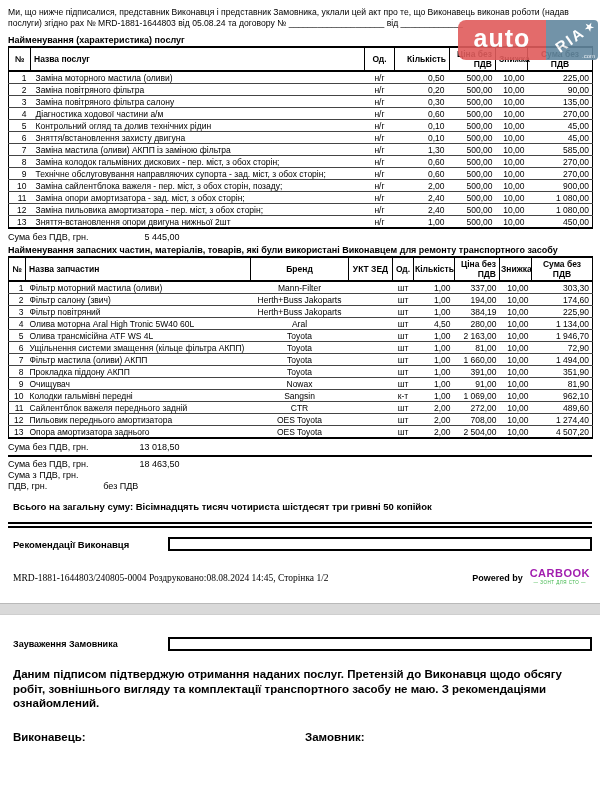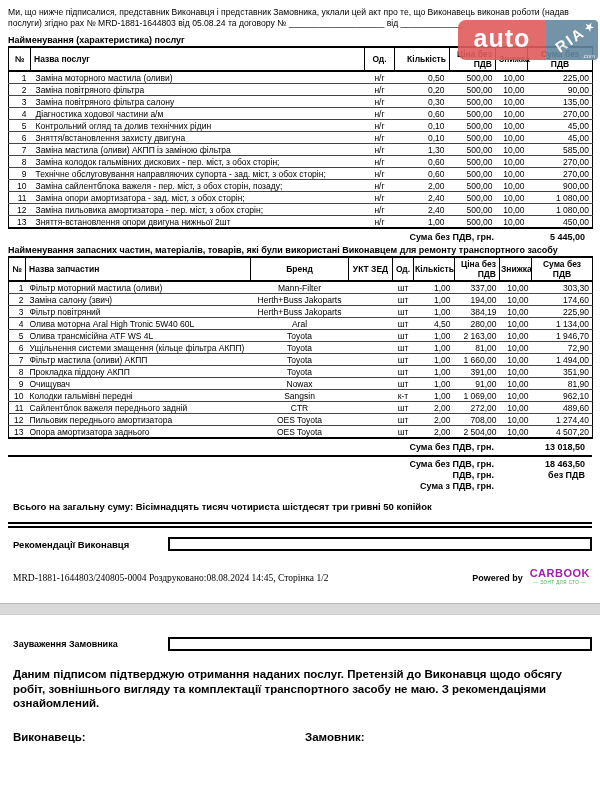--- a/index.html
+++ b/index.html
@@ -17,21 +17,21 @@
     transform:rotate(-35deg);letter-spacing:2px}
   .logo-ria .star{position:absolute;right:3px;top:0;color:#fff;font-size:12px;transform:rotate(25deg)}
   .logo-ria .com{position:absolute;right:3px;bottom:1px;color:#e9eff3;font-size:6px}
   .section-title{font-weight:bold;font-size:9px;margin-top:7px;margin-bottom:1px}
   table{border-collapse:collapse;width:584px;table-layout:fixed;font-size:8.5px;
     border-left:1px solid #000;border-right:1px solid #000;border-bottom:2px solid #000}
   th{border:1px solid #000;border-top:2px solid #000;border-bottom:2px solid #000;
     font-size:8.5px;font-weight:bold;padding:1px 3px;height:23px;vertical-align:middle;line-height:10px}
   td{border-bottom:1px solid #444;padding:.5px 2px;vertical-align:top;line-height:10px;height:11px}
   .ta-l{text-align:left}.ta-c{text-align:center}.ta-r{text-align:right}
-  .sumrow{display:flex;justify-content:flex-end;padding-right:7px;font-weight:bold;
+  .sumrow{display:flex;padding-right:7px;font-weight:normal;
     font-size:9px;width:584px;margin:3px 0 2px 0;line-height:11px}
   .sumrow .val{width:91px;text-align:right}
   .hr2{width:584px;border-top:2px solid #000;margin:2px 0}
   .in-words{font-weight:bold;font-size:9.5px;margin:9px 0 10px 5px}
   .note{font-size:8.6px;line-height:10.5px;margin:5px 0 5px 0;width:584px;padding-left:5px}
   .field-row{display:flex;align-items:center;margin-top:9px;width:584px}
   .field-label{font-weight:bold;font-size:9.5px;width:160px;padding-left:5px}
   .field-box{border:2px solid #000;height:14px;flex:1;background:#fff}
   .footer-row{display:flex;justify-content:space-between;align-items:center;margin-top:17px;width:584px}
   .doc-info{font-family:"Liberation Serif",serif;font-size:9.5px;padding-left:5px}
@@ -265,21 +265,21 @@
           <td class="ta-c"></td>
           <td class="ta-c">шт</td>
           <td class="ta-r" style="padding-right:4px">1,00</td>
           <td class="ta-r" style="padding-right:3px">337,00</td>
           <td class="ta-r" style="padding-right:3px">10,00</td>
           <td class="ta-r" style="padding-right:3px">303,30</td>
         </tr>
 
         <tr>
           <td class="ta-r" style="padding-right:2px">2</td>
-          <td class="ta-l" style="padding-left:4px">Заміна салону (звич)</td>
+          <td class="ta-l" style="padding-left:4px">Фільтр салону (звич)</td>
           <td class="ta-c">Herth+Buss Jakoparts</td>
           <td class="ta-c"></td>
           <td class="ta-c">шт</td>
           <td class="ta-r" style="padding-right:4px">1,00</td>
           <td class="ta-r" style="padding-right:3px">194,00</td>
           <td class="ta-r" style="padding-right:3px">10,00</td>
           <td class="ta-r" style="padding-right:3px">174,60</td>
         </tr>
 
         <tr>
@@ -421,26 +421,26 @@
     <span class="val">13 018,50</span>
   </div>
 
   <div class="hr2"></div>
 
   <div class="sumrow" style="margin:2px 0 0 0">
     <span class="lbl">Сума без ПДВ, грн.</span>
     <span class="val">18 463,50</span>
   </div>
   <div class="sumrow" style="margin:0">
+    <span class="lbl">Сума з ПДВ, грн.</span>
+    <span class="val"></span>
+  </div>
+  <div class="sumrow" style="margin:0">
     <span class="lbl">ПДВ, грн.</span>
     <span class="val">без ПДВ</span>
-  </div>
-  <div class="sumrow" style="margin:0">
-    <span class="lbl">Сума з ПДВ, грн.</span>
-    <span class="val"></span>
   </div>
 
   <div class="in-words">Всього на загальну суму: Вісімнадцять тисяч чотириста шістдесят три гривні 50 копійок</div>
 
   <div class="hr2"></div>
   <div class="hr2"></div>
 
   <div class="field-row">
     <div class="field-label">Рекомендації Виконавця</div>
     <div class="field-box"></div>

